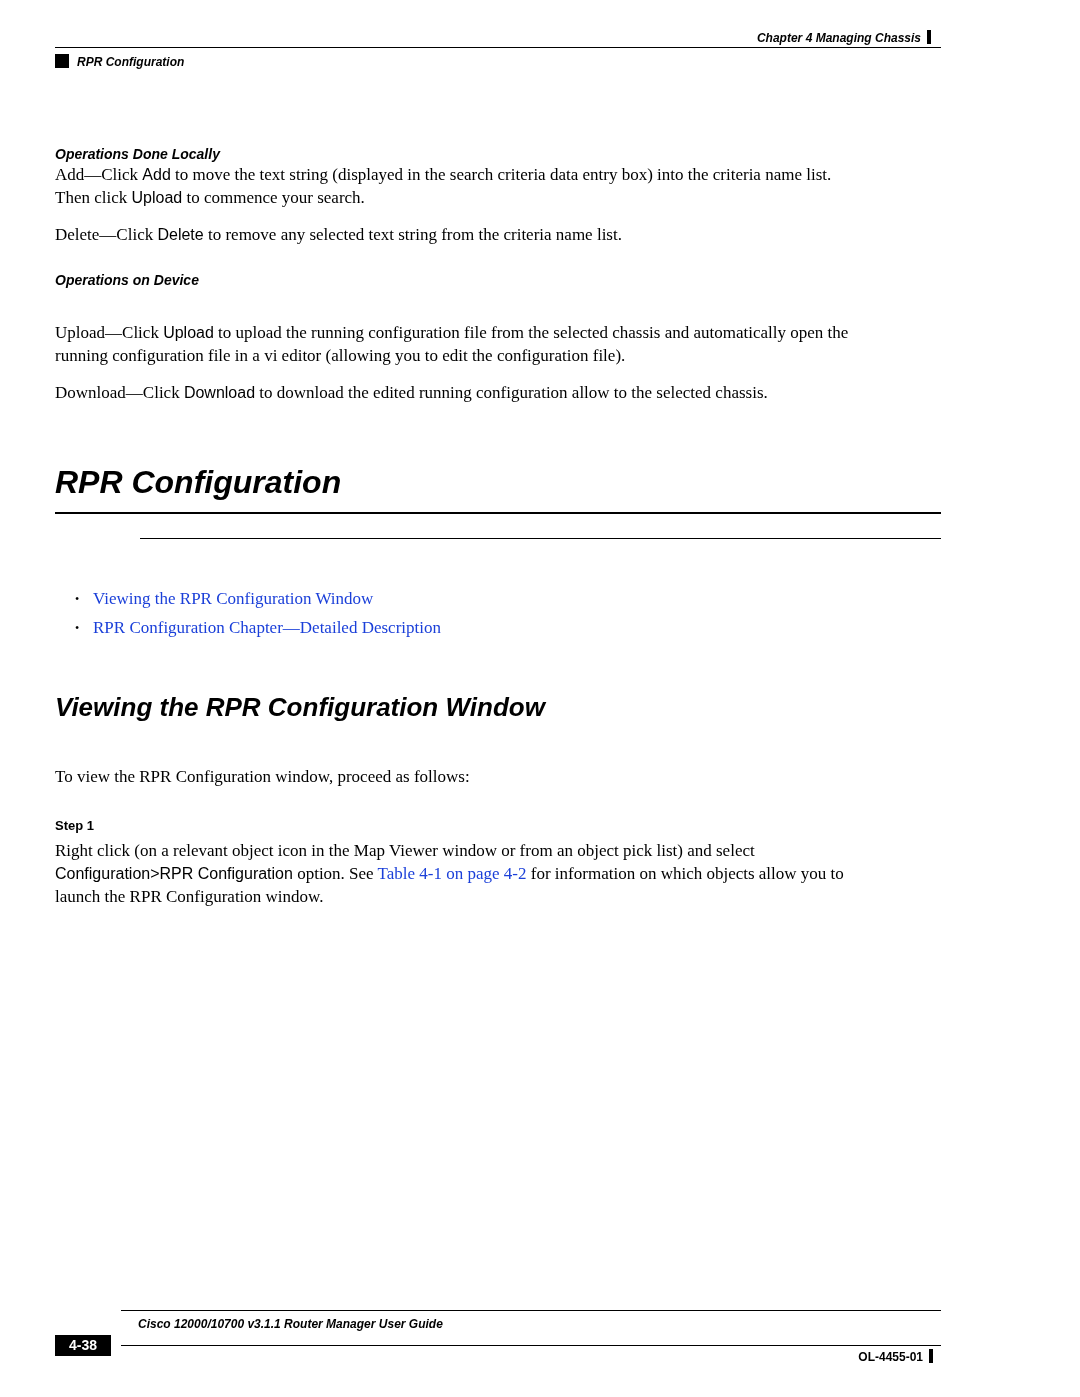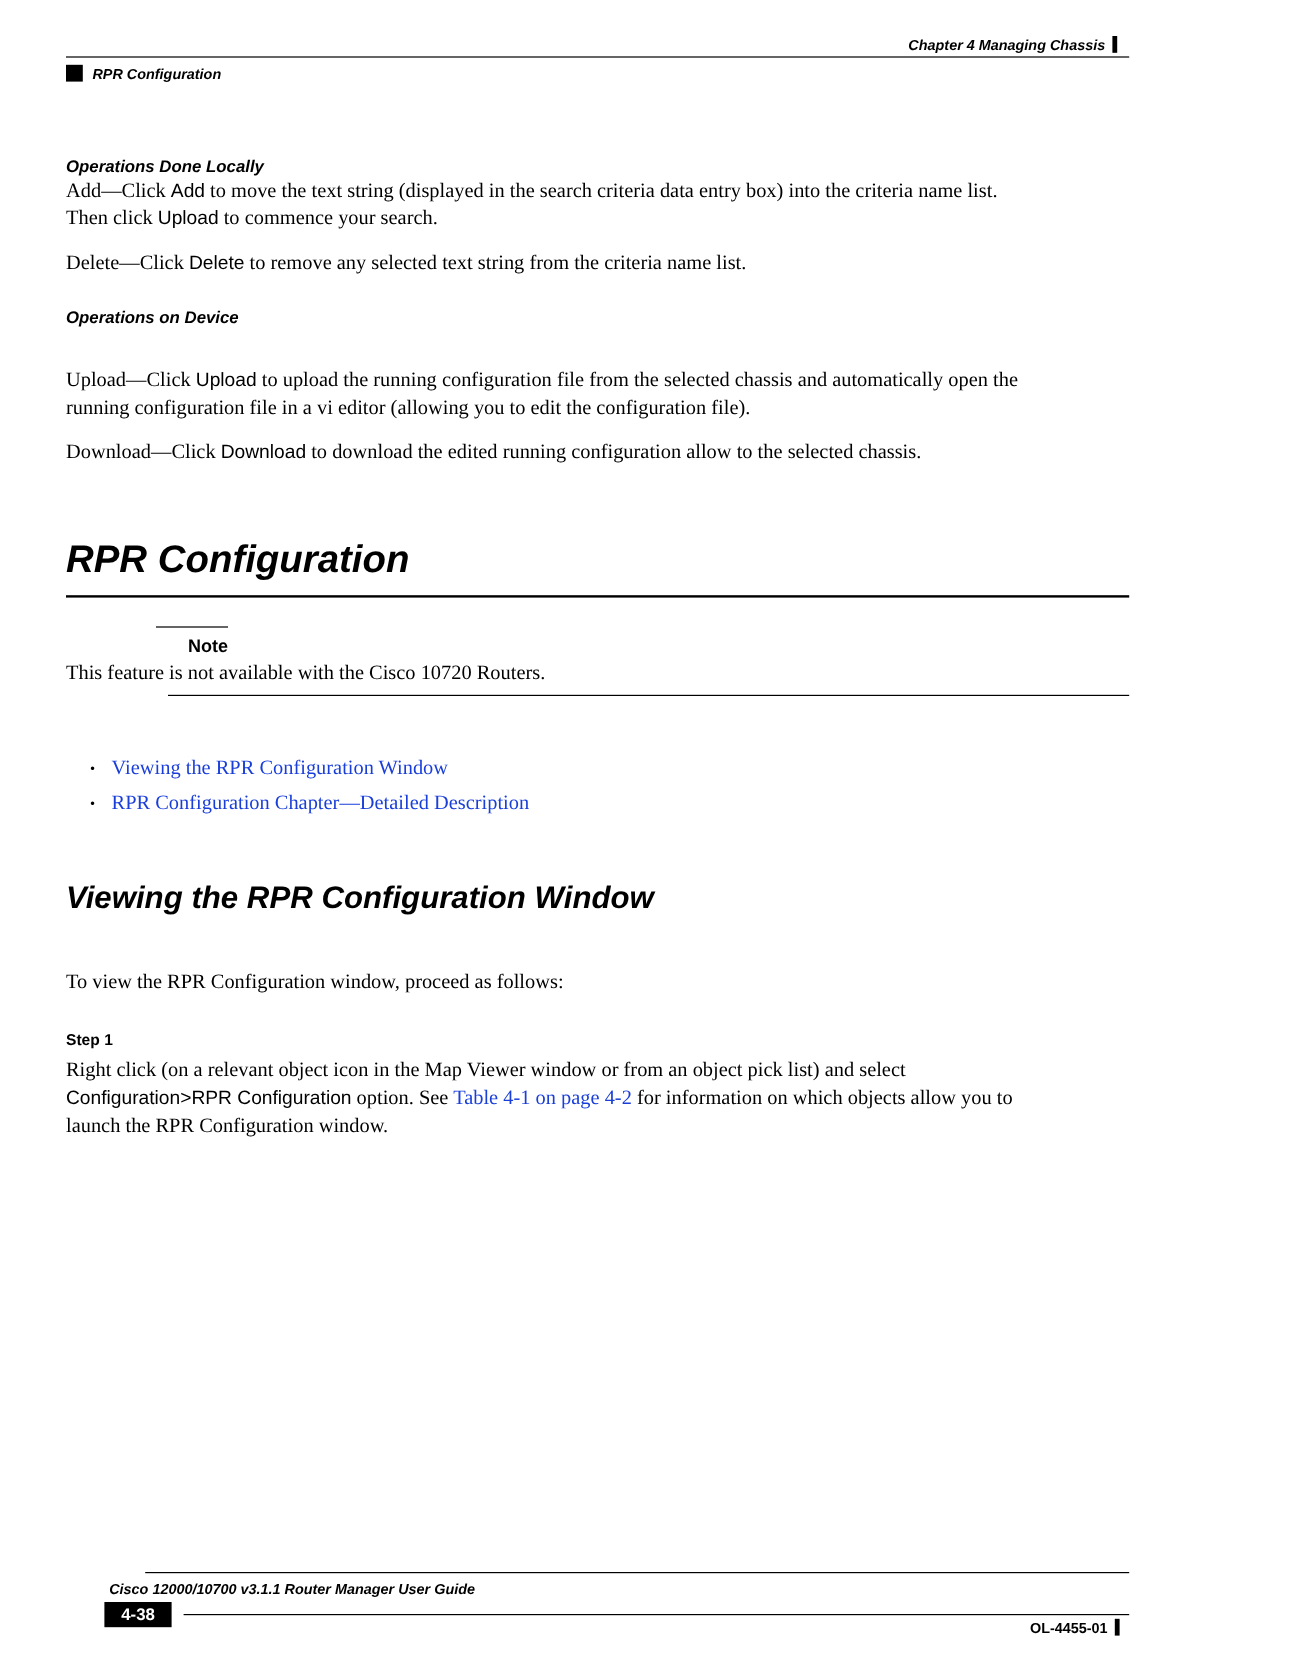--- a/index.html
+++ b/index.html
@@ -55,21 +55,21 @@
     margin-right: 8px;
   }
   .hdr-rule {
     border: none;
     border-top: 1px solid #000;
     margin: 2px 0 0 0;
   }
 
   
   .content {
-    margin-top: 40px;
+    margin-top: 56px;
     font-size: 17px;
     line-height: 1.35;
   }
   .left-col {
     display: inline-block;
     width: 145px;
     vertical-align: top;
   }
   .right-col {
     display: inline-block;
@@ -173,27 +173,26 @@
   .ftr-rule {
     border: none;
     border-top: 1px solid #000;
     margin: 0 0 6px 66px;
   }
   .ftr-title {
     font-family: Arial, Helvetica, sans-serif;
     font-weight: bold;
     font-style: italic;
     font-size: 12px;
-    margin-left: 36px;
+    margin-left: 83px;
   }
   .ftr-bar {
     margin-top: 4px;
     position: relative;
     height: 22px;
-    margin-left: 32px;
   }
   .pgnum {
     display: inline-block;
     background: #000;
     color: #fff;
     font-family: Arial, Helvetica, sans-serif;
     font-weight: bold;
     font-size: 14px;
     padding: 2px 14px 3px 14px;
   }
@@ -260,29 +259,20 @@
         </p>
         <p class="para">
           <span>Download—Click </span><span class="sans-b">Download</span><span> to download the edited running configuration allow to the selected chassis.</span>
         </p>
       </div>
     </div>
 
     <h1 class="section">RPR Configuration</h1>
     <hr class="sec-rule">
 
-    <div class="note-block">
-      <div class="left-col">
-        <hr class="thin-rule-short" style="margin-left:auto;">
-        <span class="note-label">Note</span>
-      </div>
-      <div class="right-col">
-        <span>This feature is not available with the Cisco 10720 Routers.</span>
-      </div>
-    </div>
     <hr class="thin-rule-wide" style="margin-left:85px;">
 
     <div>
       <div class="left-col"></div>
       <div class="right-col">
         <ul class="links">
           <li><a class="xref">Viewing the RPR Configuration Window</a></li>
           <li><a class="xref">RPR Configuration Chapter—Detailed Description</a></li>
         </ul>
       </div>

